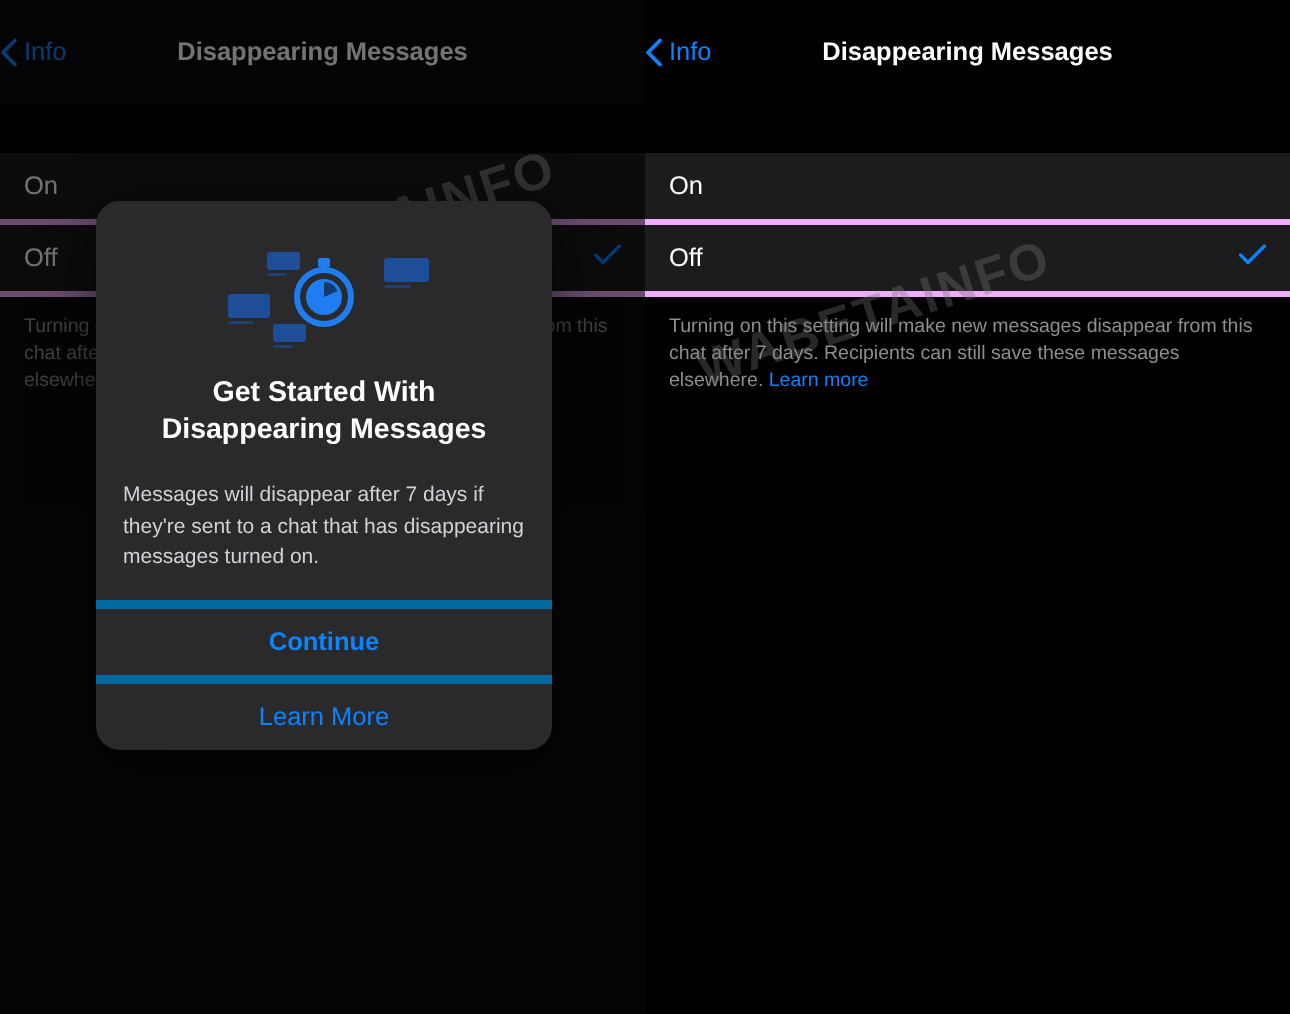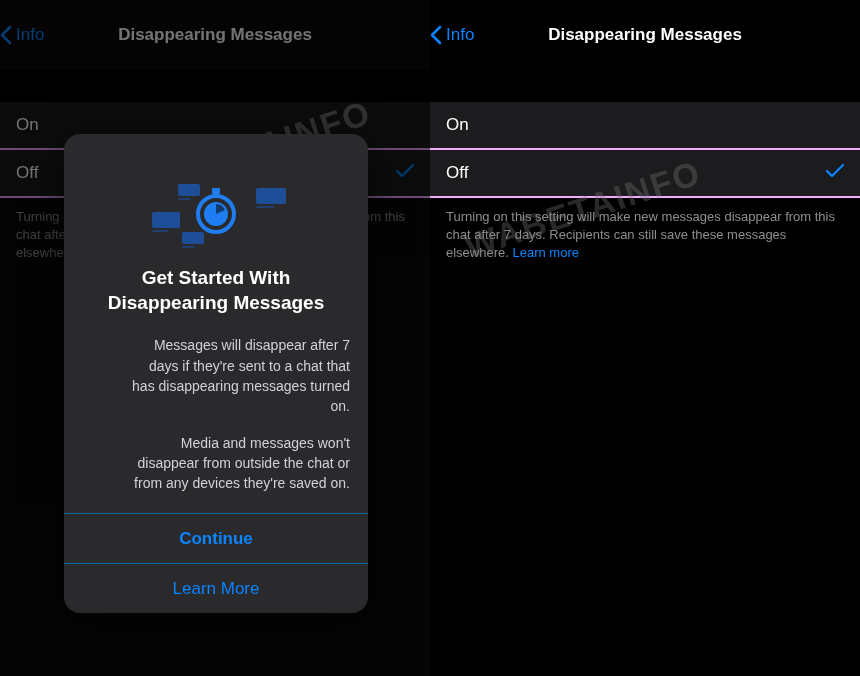--- a/index.html
+++ b/index.html
@@ -45,21 +45,21 @@
       pointer-events: none;
     }
     .gap { height: 32px; background: #000; }
     .row {
       height: 48px;
       background: #1c1c1e;
       display: flex;
       align-items: center;
       justify-content: space-between;
       padding: 0 16px;
-      border-bottom: 2px solid #f0abfc;
+      border-bottom: 4px solid #f0abfc;
       color: #fff;
       font-size: 17px;
       cursor: pointer;
     }
     .row:last-of-type { border-bottom: none; }
     .check { color: #0a84ff; }
     .footer-text {
       color: #8e8e93;
       font-size: 13px;
       line-height: 1.4;
@@ -68,21 +68,21 @@
     .footer-text a { color: #0a84ff; text-decoration: none; }
 
     
     .modal {
       position: absolute;
       top: 134px;
       left: 64px;
       width: 304px;
       background: #2a2a2c;
       border-radius: 16px;
-      padding: 40px 18px 0 18px;
+      padding: 24px 18px 0 18px;
       box-shadow: 0 10px 40px rgba(0,0,0,0.6);
       z-index: 10;
     }
     .modal-graphic {
       display: flex;
       align-items: center;
       justify-content: center;
       margin-bottom: 20px;
       height: 72px;
       position: relative;
@@ -91,29 +91,28 @@
       color: #fff;
       font-size: 19px;
       font-weight: 700;
       text-align: center;
       line-height: 1.3;
       margin-bottom: 20px;
     }
     .modal-body {
       color: #d2d2d6;
       font-size: 14px;
-      text-align: right;
+      text-align: left;
       line-height: 1.45;
-      margin-left: 44px;
     }
     .modal-body p { margin-bottom: 16px; }
     .modal-body p:last-child { margin-bottom: 20px; }
     .modal-actions { margin: 0 -18px; }
     .modal-btn {
-      border-top: 1px solid #0369a1;
+      border-top: 6px solid #0369a1;
       height: 50px;
       display: flex;
       align-items: center;
       justify-content: center;
       color: #0a84ff;
       font-size: 17px;
       cursor: pointer;
     }
     .modal-btn.primary { font-weight: 600; }
 
@@ -228,19 +227,18 @@
       <rect x="24" y="8" width="4" height="6" fill="#1e7df0"></rect>
       <path d="M26 30 L26 20 A10 10 0 0 1 35 26 Z" fill="#123a6e"></path>
     </svg>
   </div>
   <div class="modal-title">
     <span>Get Started With</span><br>
     <span>Disappearing Messages</span>
   </div>
   <div class="modal-body">
     <p>Messages will disappear after 7 days if they're sent to a chat that has disappearing messages turned on.</p>
-    <p>Media and messages won't disappear from outside the chat or from any devices they're saved on.</p>
   </div>
   <div class="modal-actions">
     <div class="modal-btn primary">Continue</div>
     <div class="modal-btn">Learn More</div>
   </div>
 </div>
 
 </body></html>

